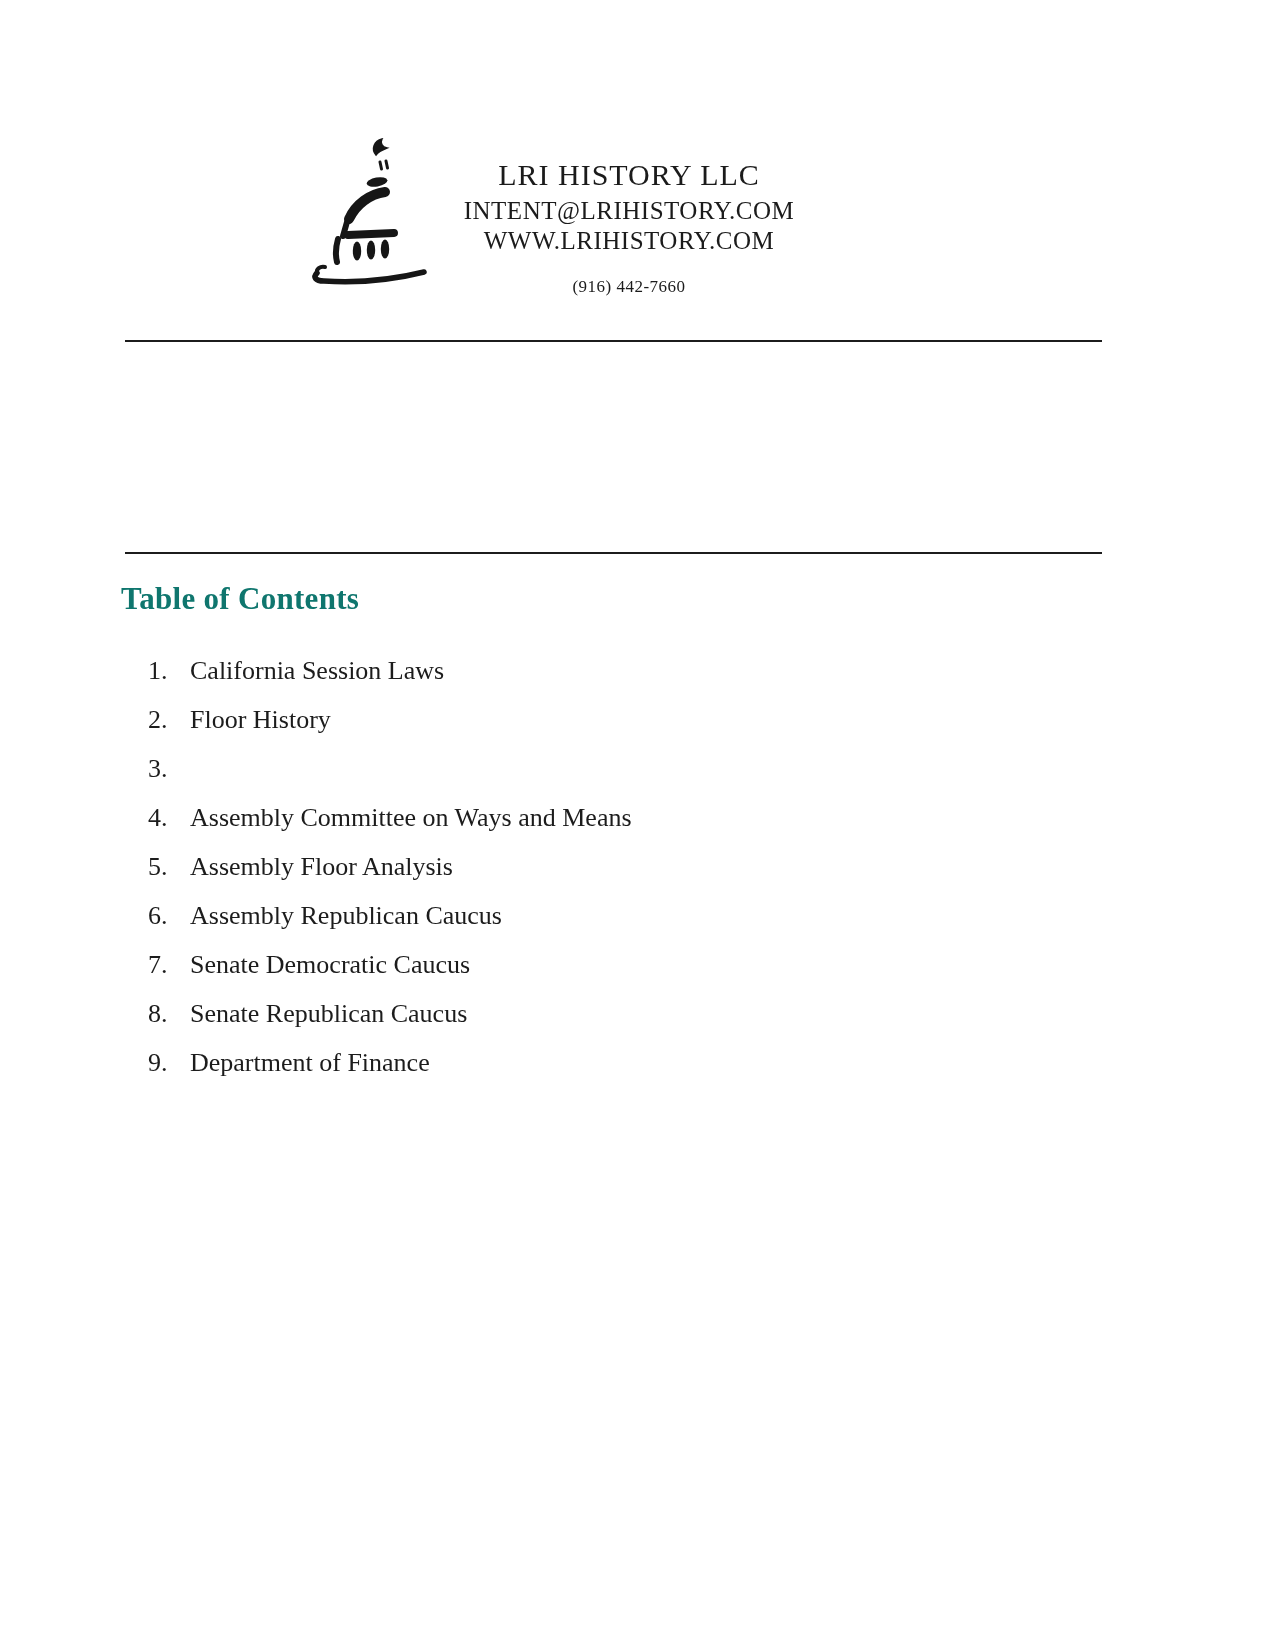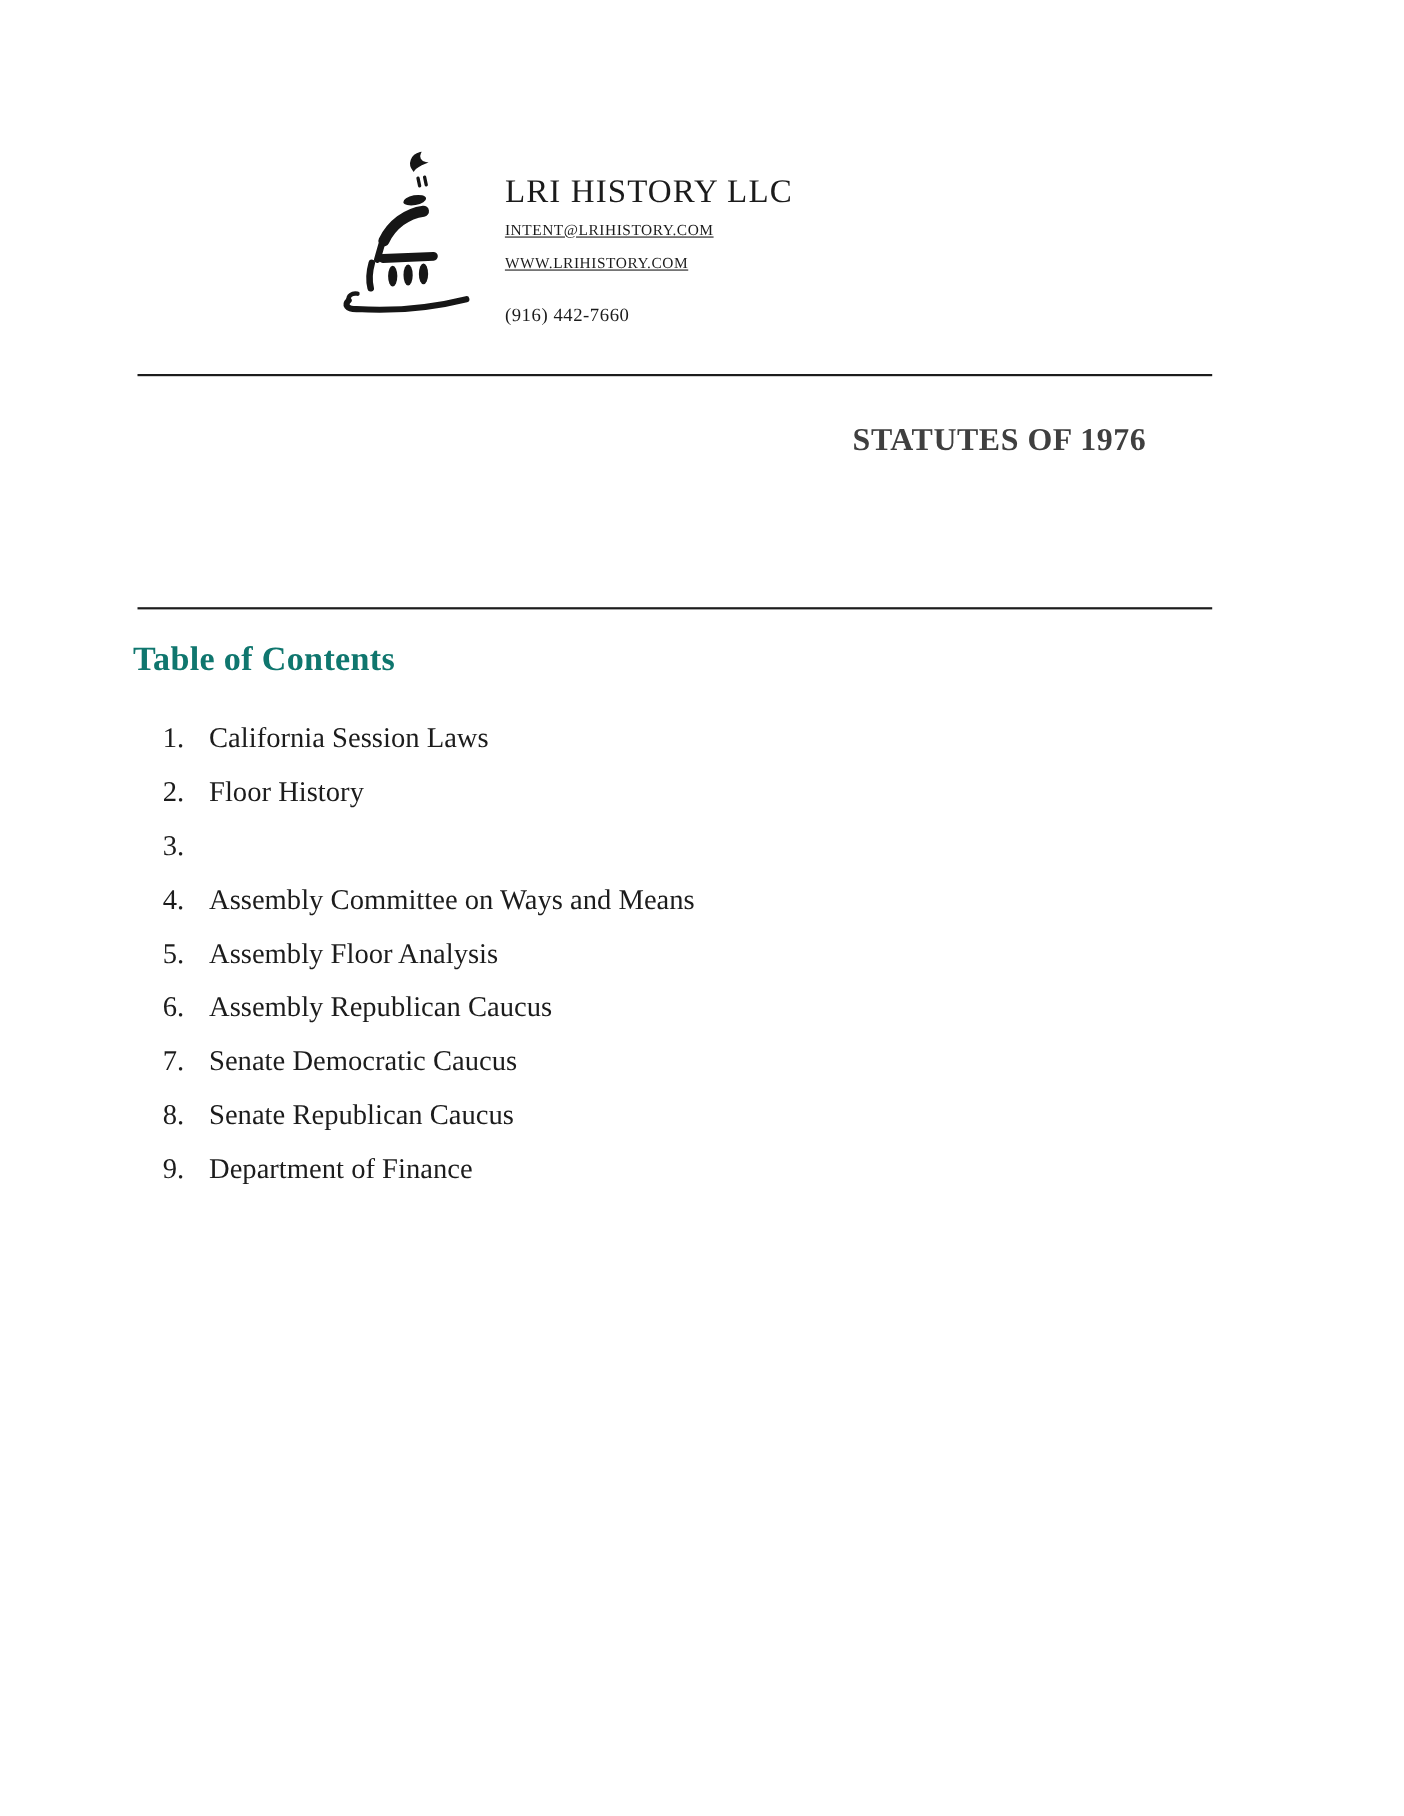--- a/index.html
+++ b/index.html
@@ -22,36 +22,36 @@
     width: 148px;
     height: 160px;
   }
   .logo-wrap svg { width: 100%; height: 100%; }
 
   .header-text {
     position: absolute;
     left: 459px;
     top: 158px;
     width: 340px;
+    text-align: center;
   }
   .company-name {
     font-size: 30px;
     letter-spacing: 1px;
     line-height: 34px;
     color: #1b1b1b;
     white-space: nowrap;
   }
   .contact-line {
-    font-size: 14px;
+    font-size: 25px;
     letter-spacing: 0.5px;
     line-height: 22px;
     margin-top: 8px;
     color: #1b1b1b;
     white-space: nowrap;
-    text-decoration: underline;
   }
   .phone-line {
     font-size: 17px;
     letter-spacing: 0.5px;
     line-height: 20px;
     margin-top: 25px;
     color: #1b1b1b;
     white-space: nowrap;
   }
 
@@ -152,21 +152,20 @@
     <div class="company-name">LRI HISTORY LLC</div>
     <div class="contact-line">INTENT@LRIHISTORY.COM</div>
     <div class="contact-line">WWW.LRIHISTORY.COM</div>
     <div class="phone-line">(916) 442-7660</div>
   </div>
 
   <div class="rule rule-top"></div>
   <div class="rule rule-bottom"></div>
 
   <div class="ref-block">
-    <div class="ref-line">STATUTES OF 1976</div>
   </div>
 
   <div class="toc-title">Table of Contents</div>
 
   <ol class="toc-list">
     <li class="toc-item">
       <span class="toc-num">1.</span>
       <span class="toc-label">California Session Laws</span>
     </li>
     <li class="toc-item">

